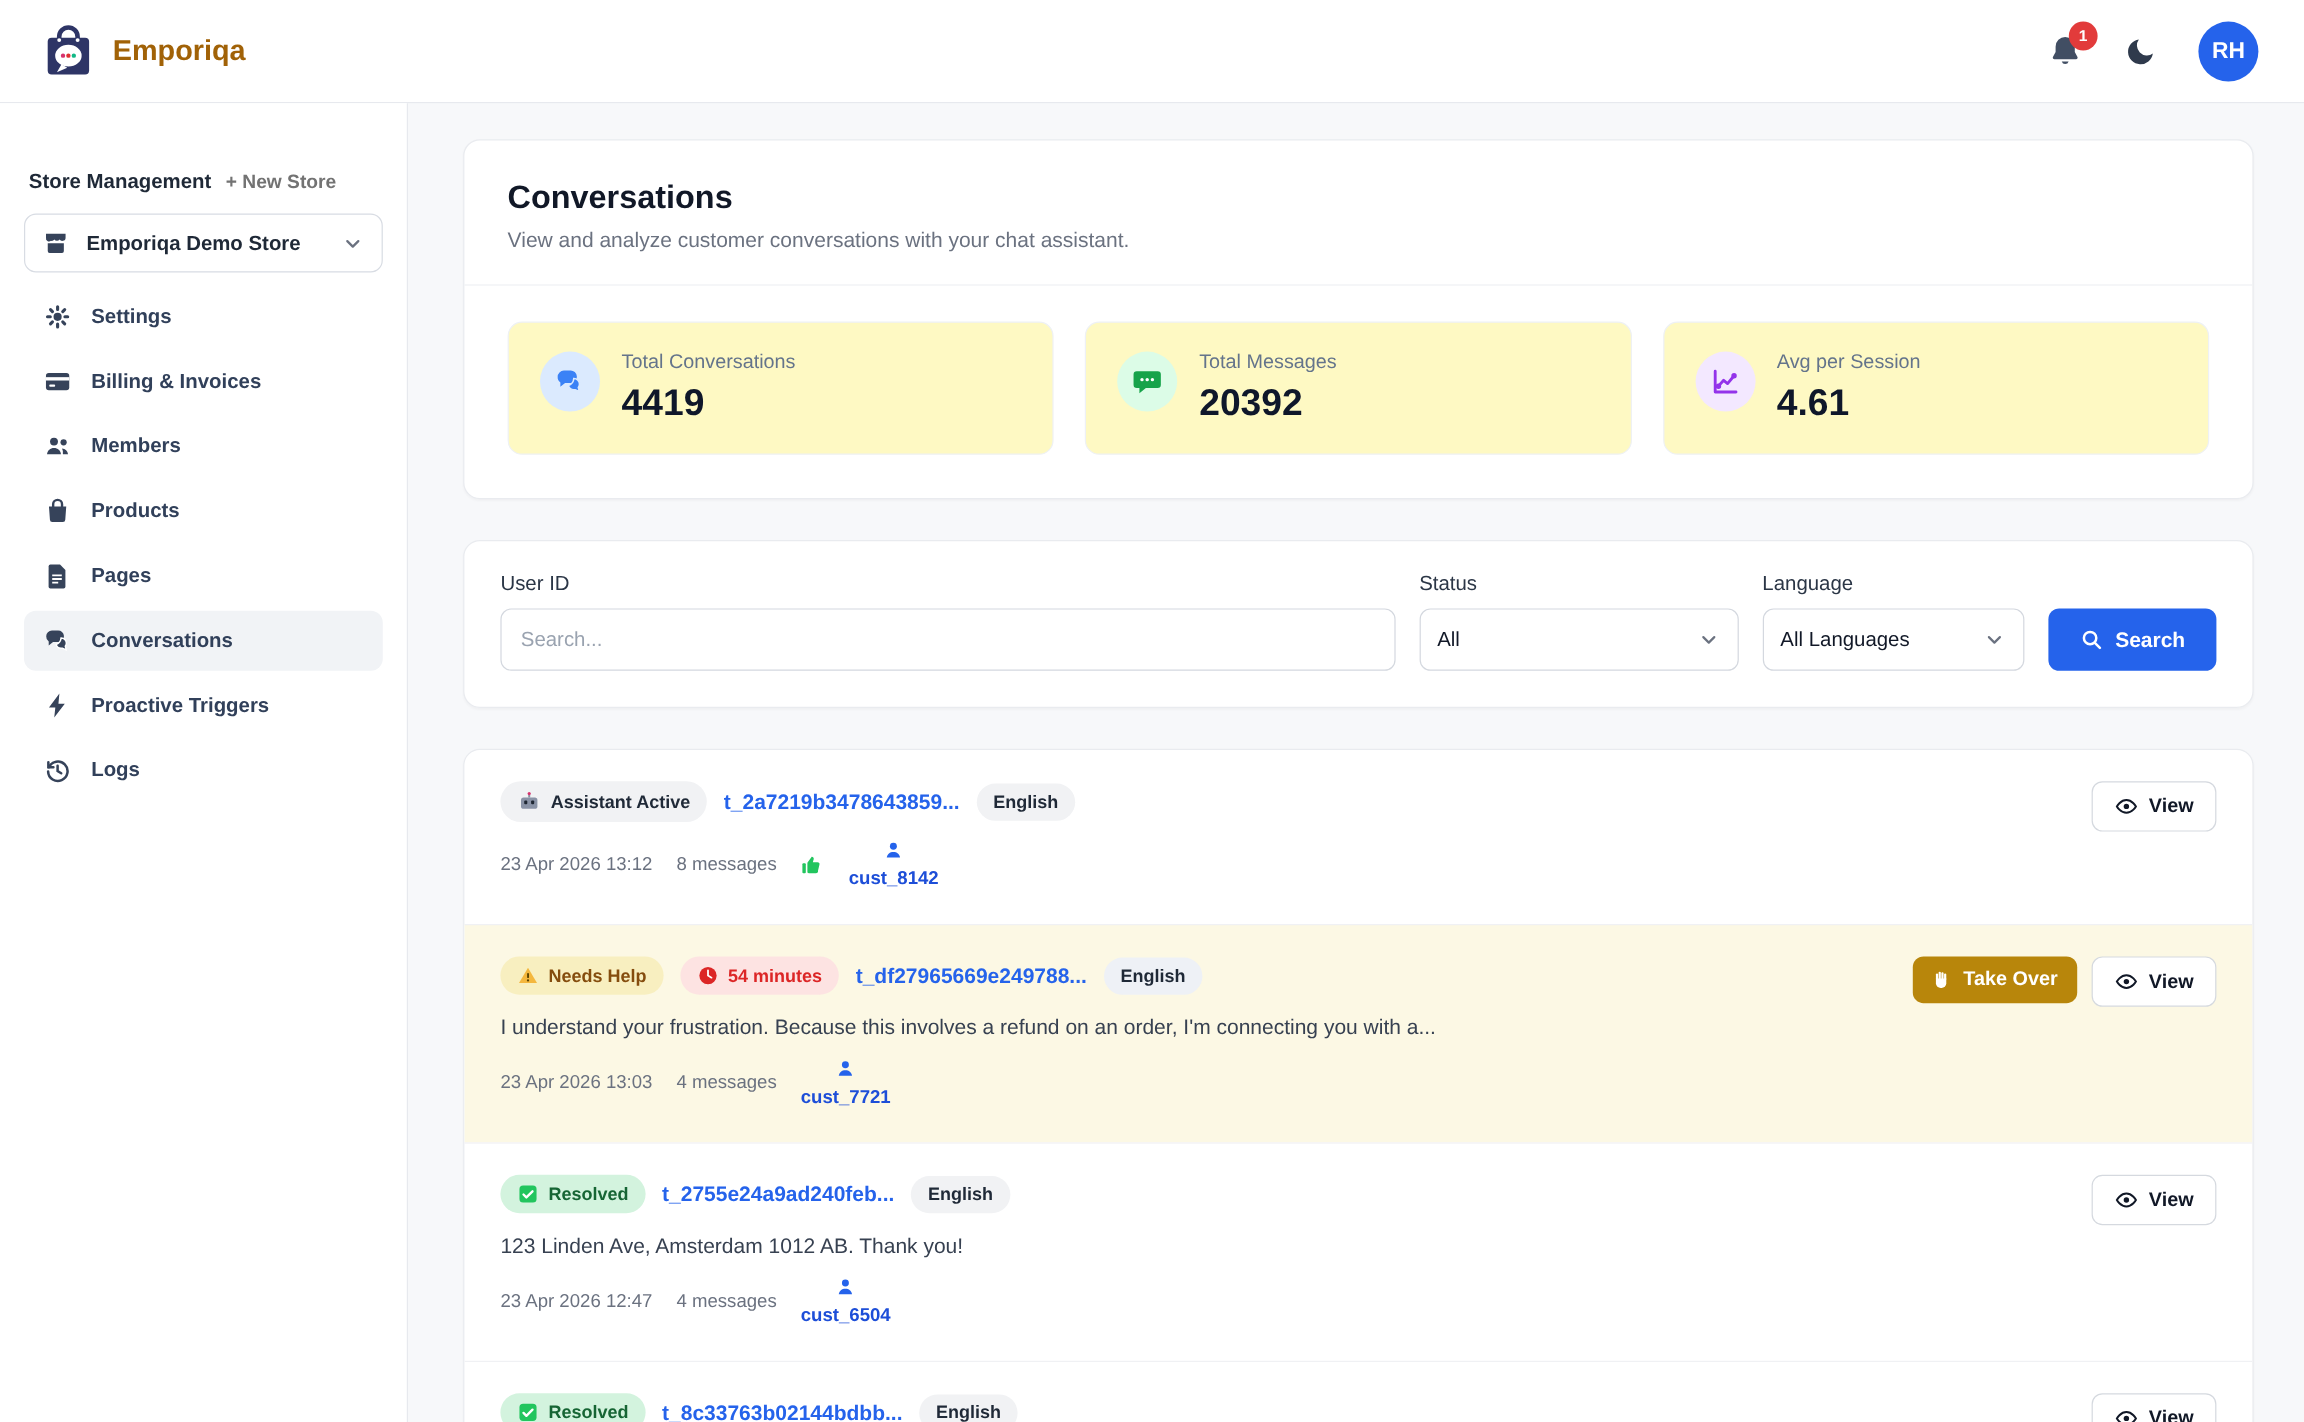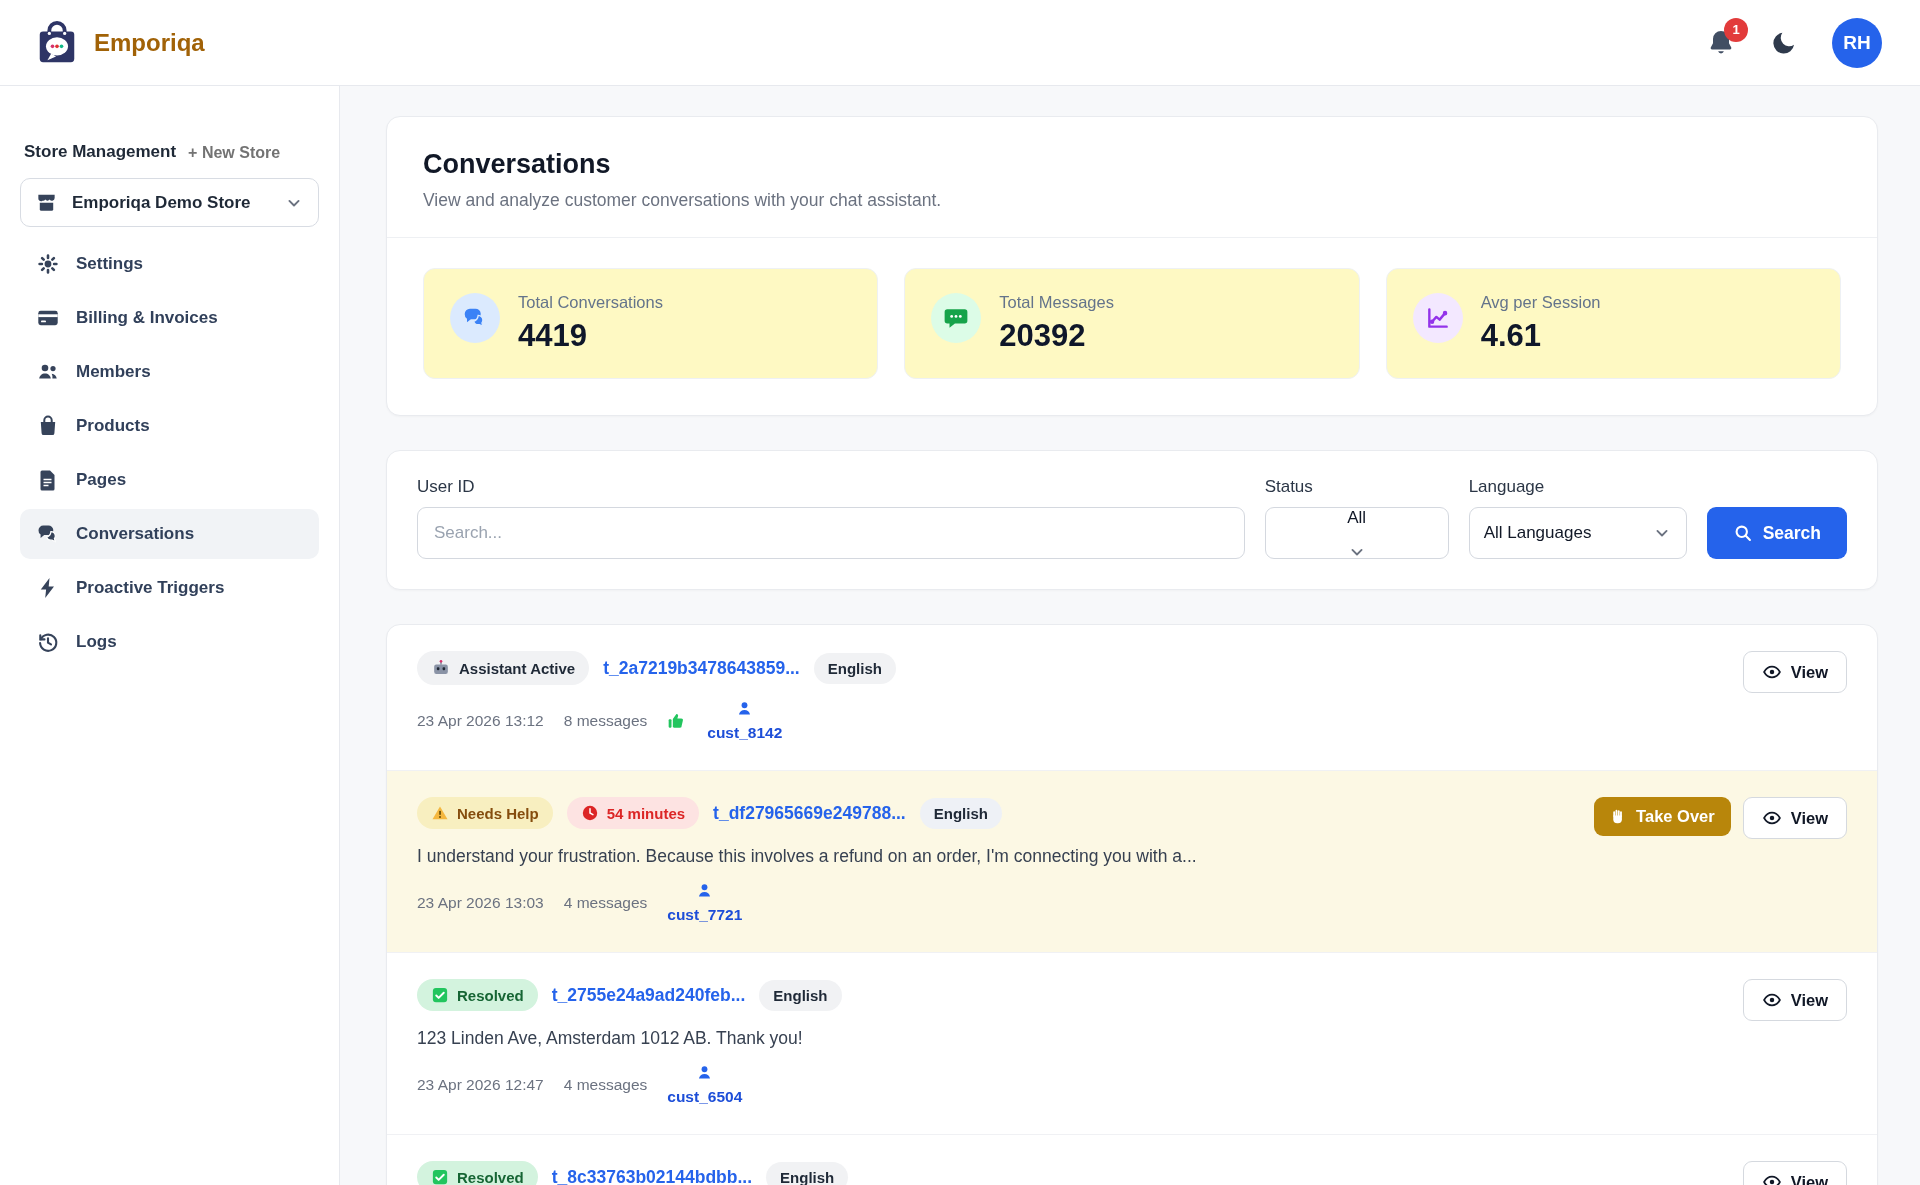--- a/index.html
+++ b/index.html
@@ -57,21 +57,21 @@
   
   .filter-row { display:flex; gap:20px; padding:26px 30px 30px 30px; align-items:flex-end; }
   .fgroup { display:flex; flex-direction:column; gap:10px; }
   .fgroup.grow { flex:1; }
   .flabel { font-size:17px; font-weight:500; color:#2b3646; }
   .tinput { height:52px; border:1px solid #d4d8df; border-radius:9px; padding:0 16px; font-size:17px;
     color:#111827; width:100%; font-family:"Liberation Sans",sans-serif; background:#fff; }
   .tinput::placeholder { color:#9aa3b0; }
   .fselect { height:52px; border:1px solid #d4d8df; border-radius:9px; padding:0 14px; background:#fff;
     display:flex; align-items:center; justify-content:space-between; gap:14px; font-size:17px; color:#111827; cursor:pointer; }
-  .fselect.w-status { width:184px;flex-direction:column; } .fselect.w-lang { width:218px; }
+  .fselect.w-status { width:266px; } .fselect.w-lang { width:218px; }
   .search-btn { height:52px; background:#2563eb; border:none; border-radius:9px; color:#fff;
     font-size:17.5px; font-weight:600; padding:0 26px; display:flex; align-items:center; gap:10px; cursor:pointer;
     font-family:"Liberation Sans",sans-serif; }
 
   
   .conv-row { padding:26px 30px 28px 30px; display:flex; justify-content:space-between; gap:20px; }
   .conv-row + .conv-row { border-top:1px solid #f0f1f4; }
   .conv-row.hl { background:#fcf8e4; }
   .conv-left { flex:1; min-width:0; }
   .badges { display:flex; align-items:center; gap:14px; flex-wrap:wrap; }

